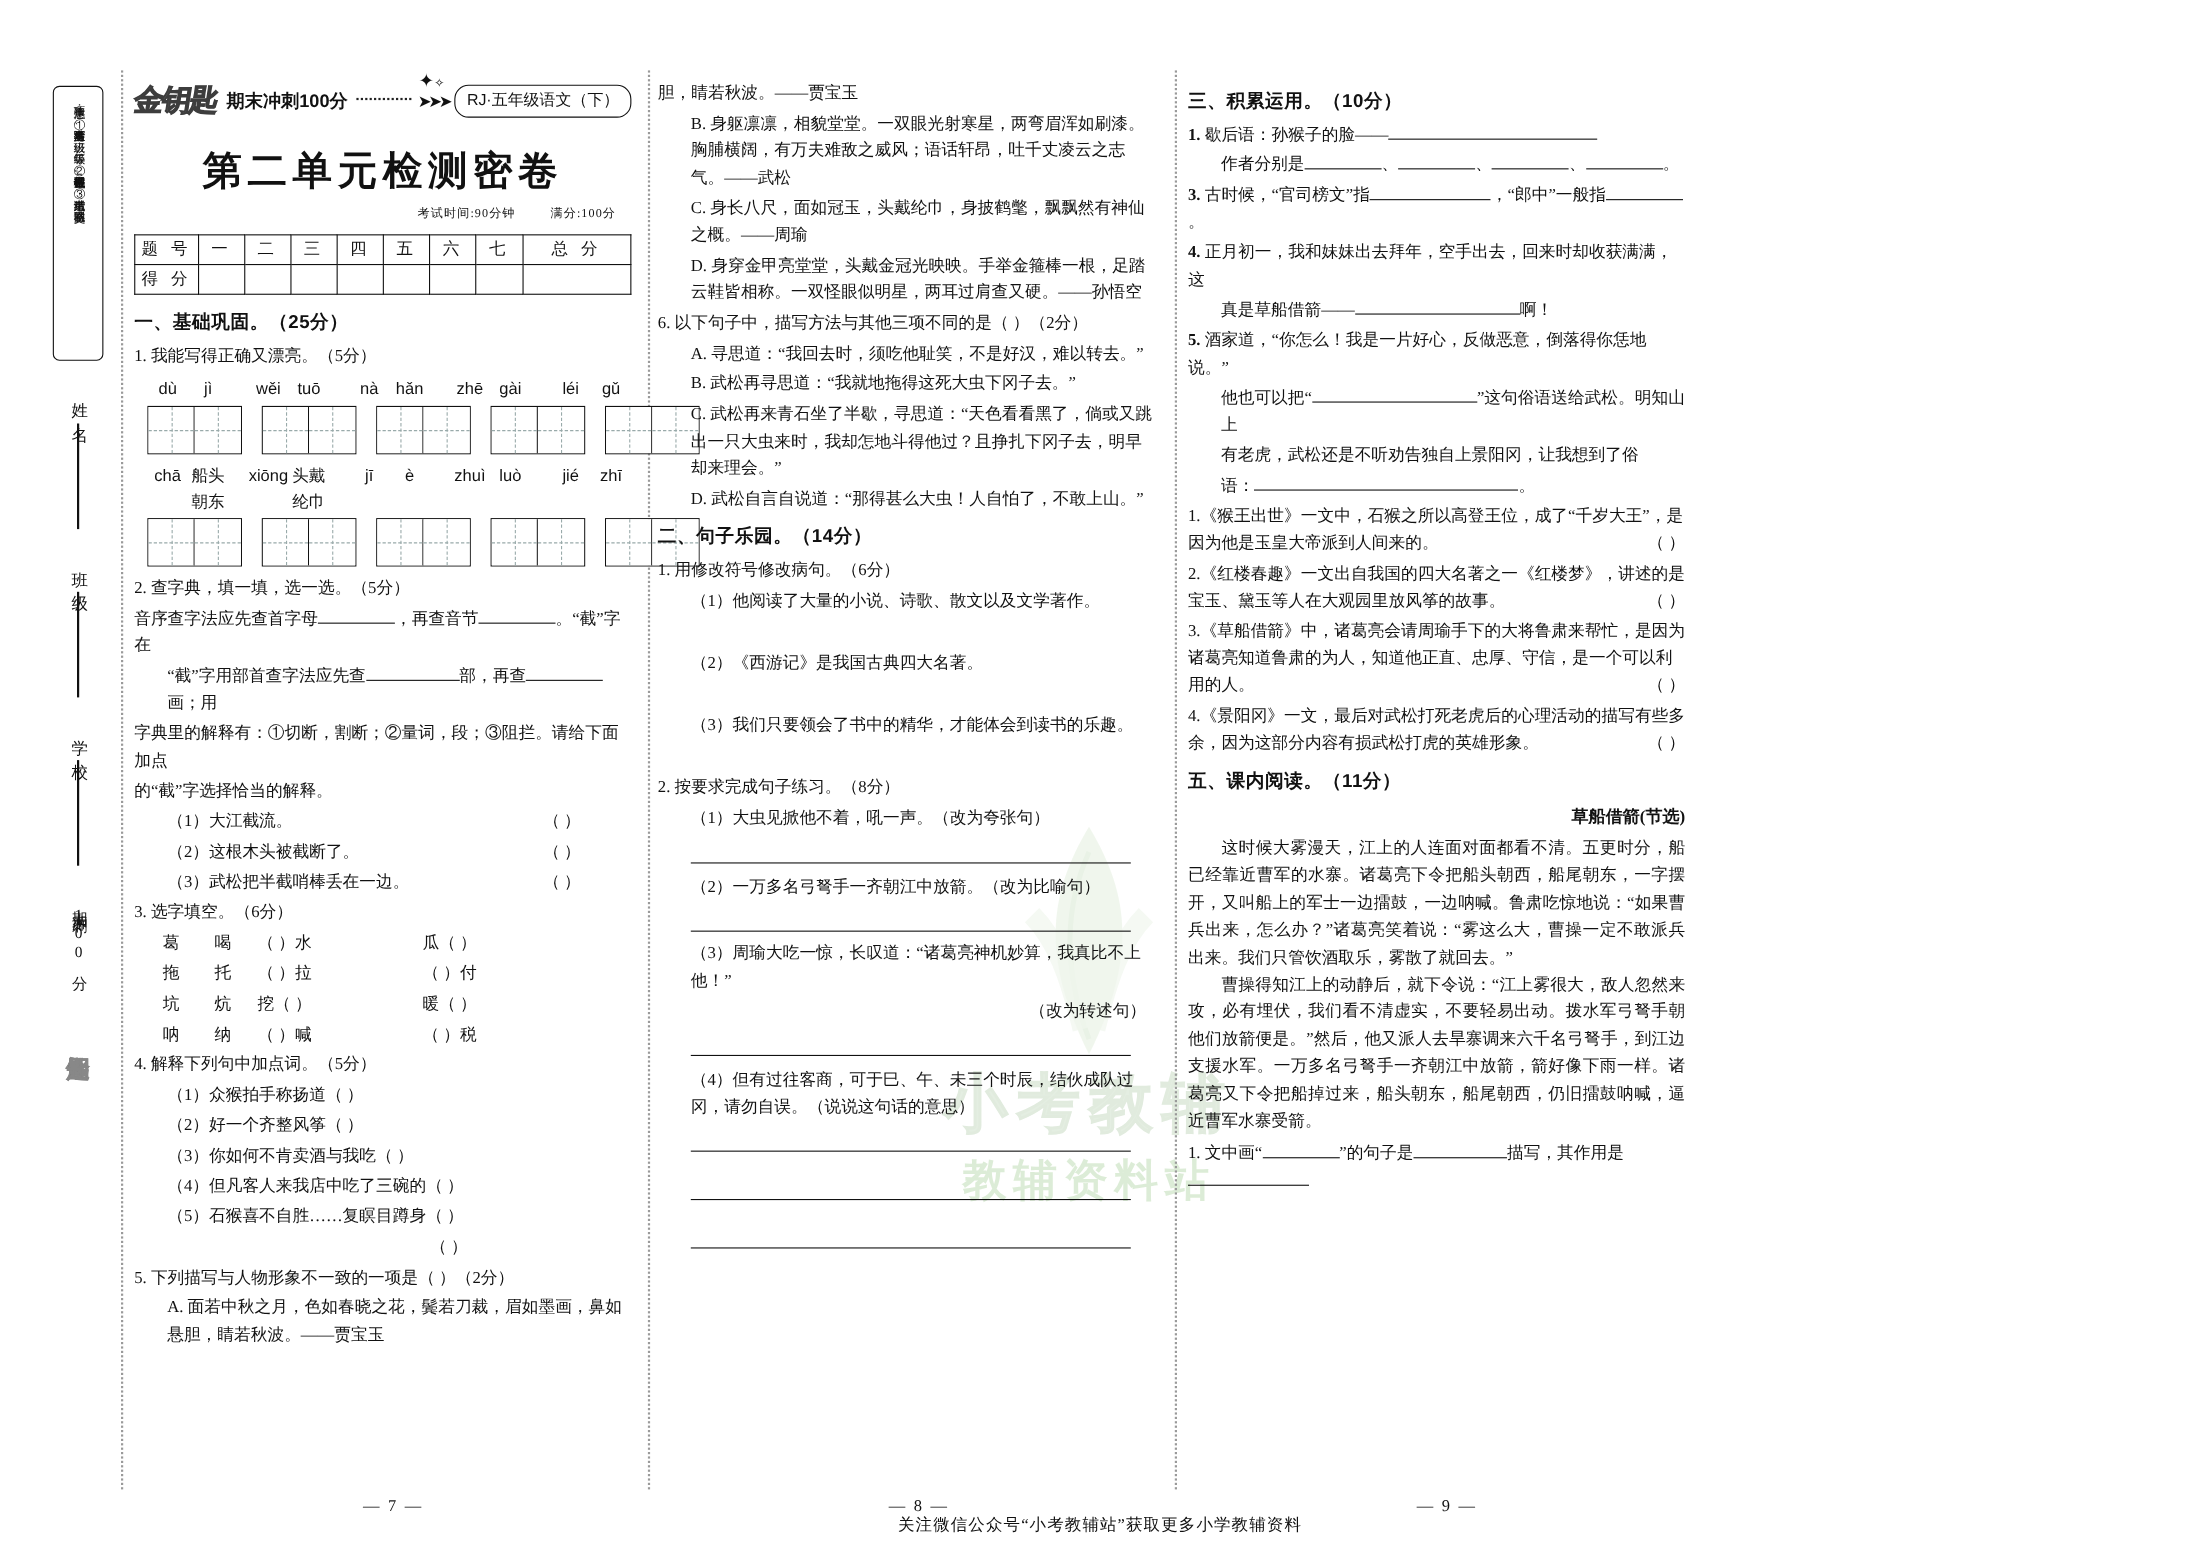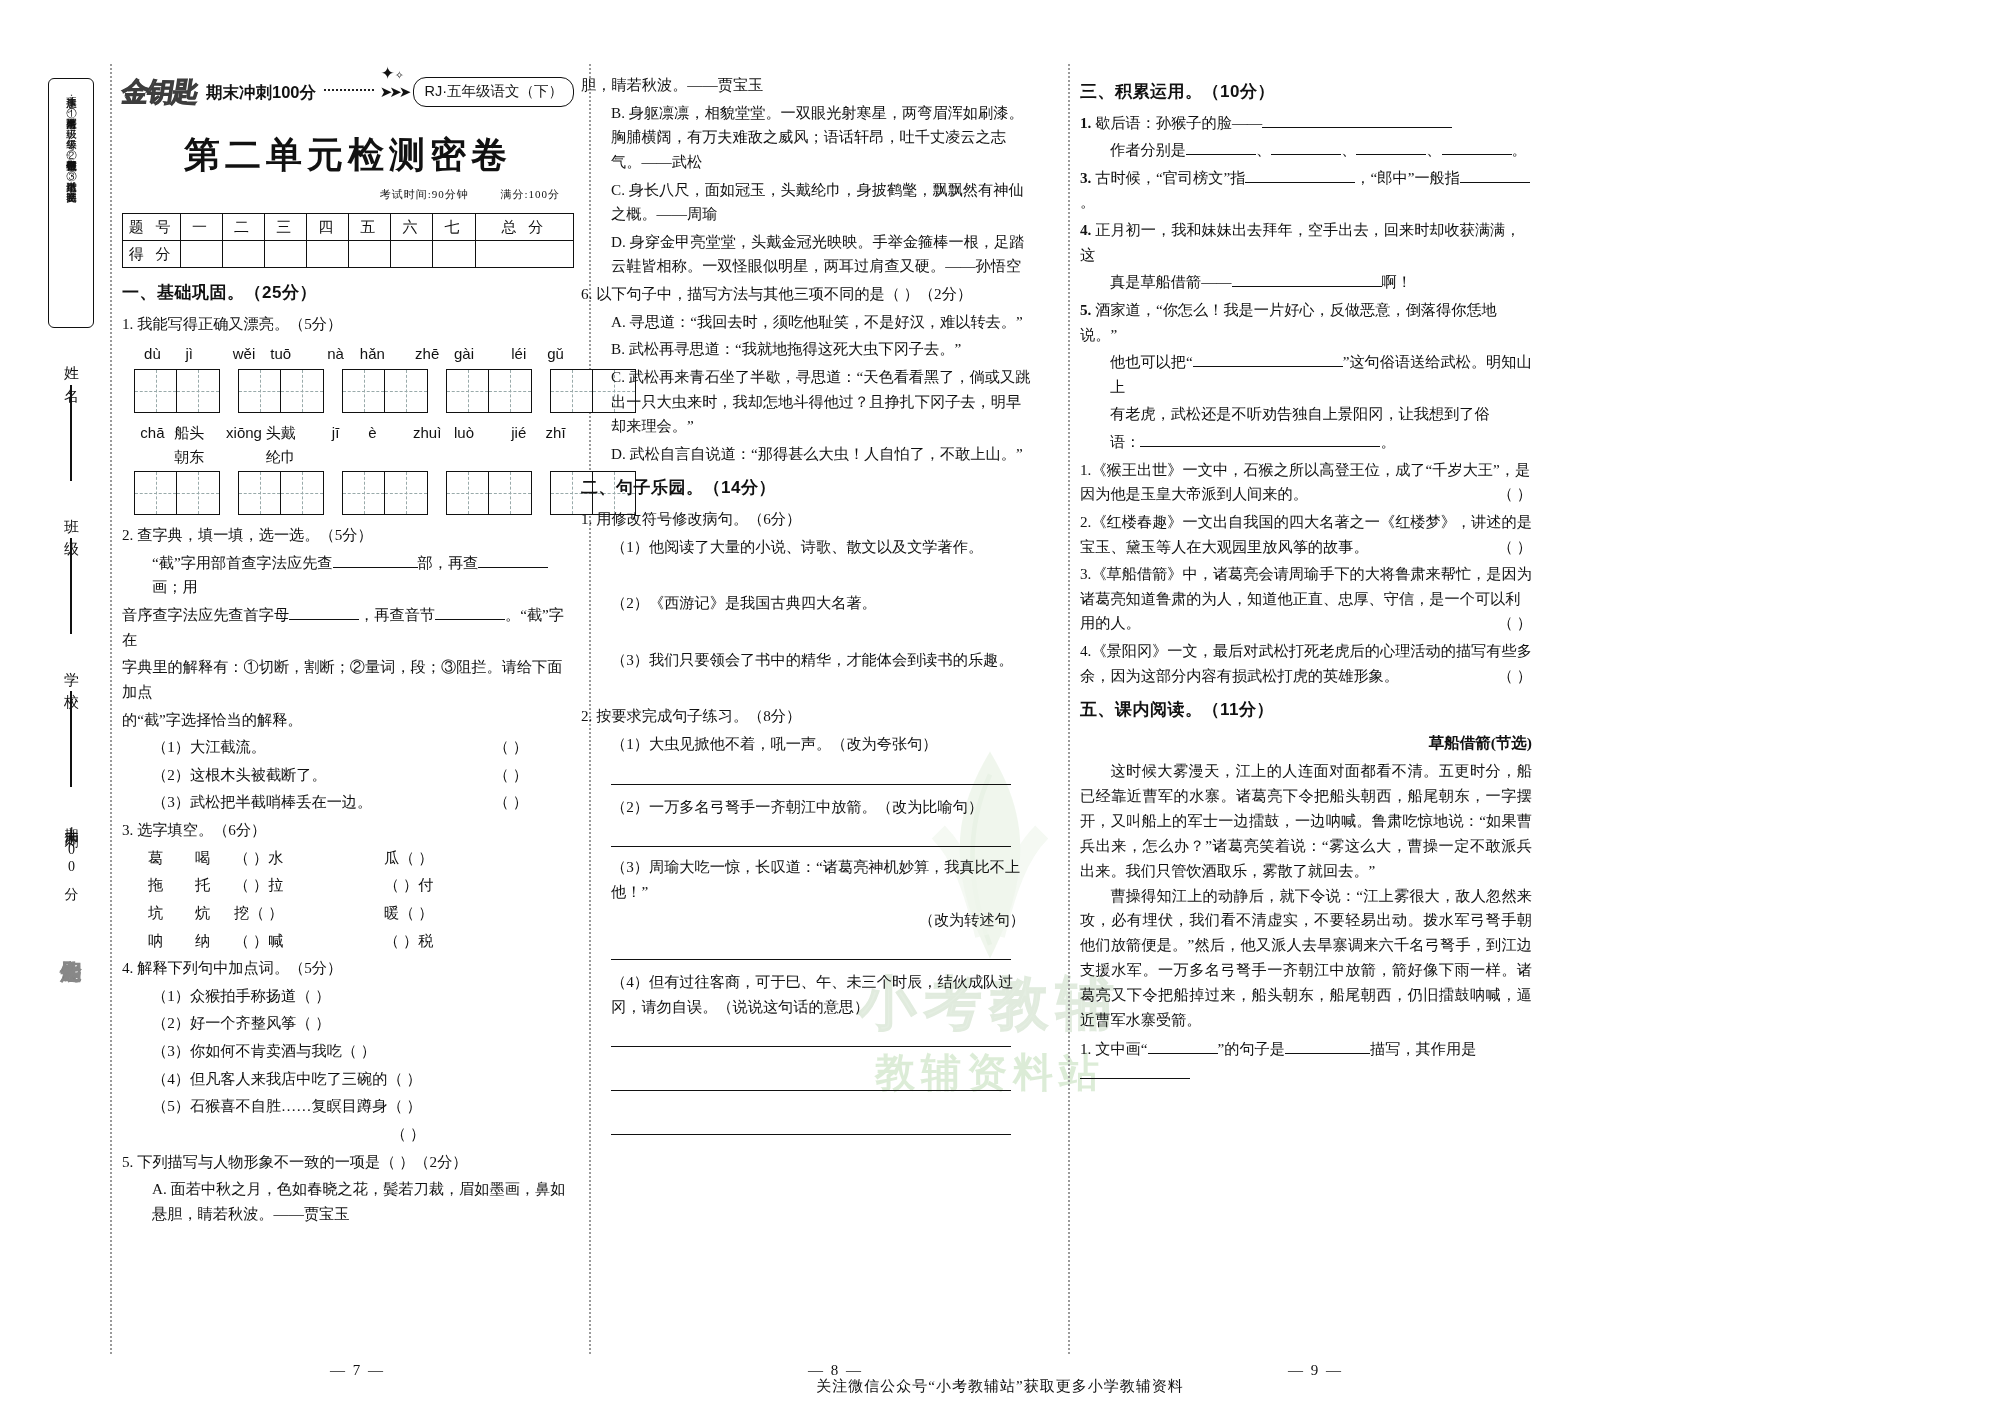--- a/index.html
+++ b/index.html
@@ -49,21 +49,21 @@
     position: absolute; top: 64px; height: 1290px;
     border-left: 2px dotted #9a9a9a;
   }
   .dotsep.s1 { left: 110px; }
   .dotsep.s2 { left: 589px; }
   .dotsep.s3 { left: 1068px; }
 
   
   .col { position: absolute; top: 70px; font-size: 15.2px; line-height: 1.62; }
   .col1 { left: 122px; width: 452px; }
-  .col2 { left: 581px; width: 452px; }
+  .col2 { left: 598px; width: 452px; }
   .col3 { left: 1080px; width: 452px; }
 
   
   .masthead { position: relative; height: 44px; display: flex; align-items: center; }
   .logo-badge {
     font-family: "DejaVu Serif", serif; font-weight: bold; font-size: 27px;
     color: #6b6b6b; -webkit-text-stroke: 1px #3d3d3d;
     letter-spacing: -2px; transform: skewX(-9deg); margin-right: 9px;
   }
   .masthead-sub { font-family: "Liberation Sans", sans-serif; font-weight: bold; font-size: 16.5px; }
@@ -314,25 +314,25 @@
           <span class="tz"></span>
           <span class="tz"></span>
         </span>
       <span class="tz-group" style="margin-right:0">
           <span class="tz"></span>
           <span class="tz"></span>
         </span>
     </div>
 
     <div class="q">2. 查字典，填一填，选一选。（5分）</div>
+    <div class="q">
+      <span>音序查字法应先查首字母</span><span class="blank b70"></span><span>，再查音节</span><span class="blank b70"></span><span>。“截”字在</span>
+    </div>
     <div class="q indent1">
       <span>“截”字用部首查字法应先查</span><span class="blank b85"></span><span>部，再查</span><span class="blank b70"></span><span>画；用</span>
-    </div>
-    <div class="q">
-      <span>音序查字法应先查首字母</span><span class="blank b70"></span><span>，再查音节</span><span class="blank b70"></span><span>。“截”字在</span>
     </div>
     <div class="q">字典里的解释有：①切断，割断；②量词，段；③阻拦。请给下面加点</div>
     <div class="q">的“截”字选择恰当的解释。</div>
     <div class="q indent1">
       <span>（1）大江截流。</span>
       <span style="float:right;padding-right:46px">（    ）</span>
     </div>
     <div class="q indent1">
       <span>（2）这根木头被截断了。</span>
       <span style="float:right;padding-right:46px">（    ）</span>

